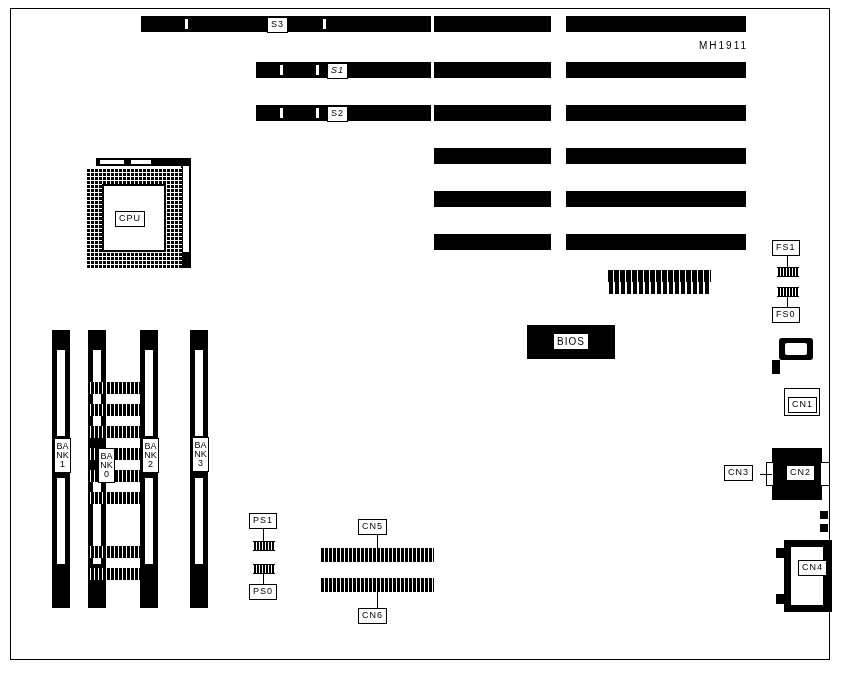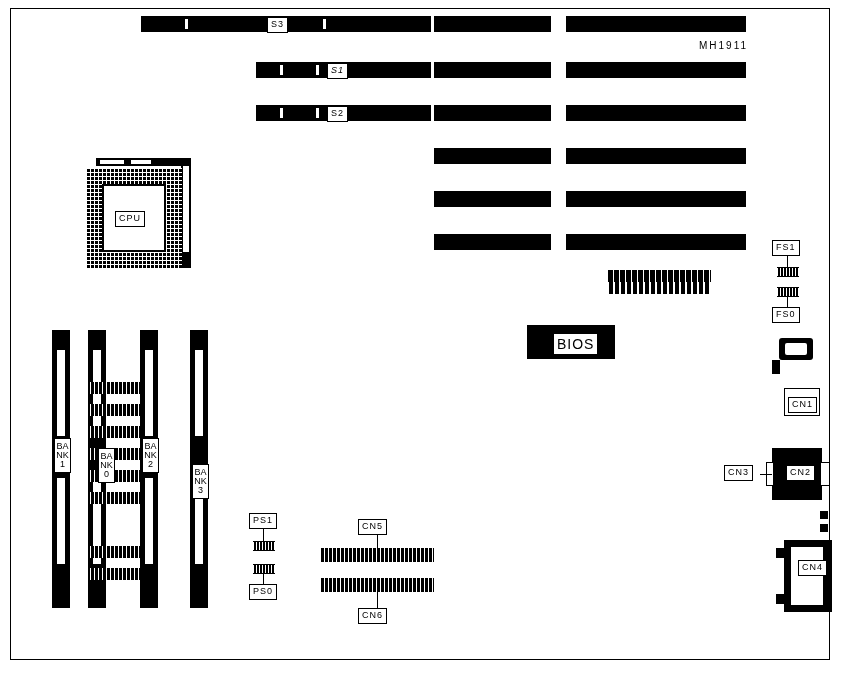--- a/index.html
+++ b/index.html
@@ -109,21 +109,21 @@
   .bios{
     position:absolute;
     background:#000;
     color:#fff;
   }
   .bios .lab{
     position:absolute;
     left:26px;top:8px;
     background:#fff;color:#000;
     border:1px solid #000;
-    font-size:14px;letter-spacing:1px;padding:2px 3px;
+    font-size:10px;letter-spacing:1px;padding:2px 3px;
   }
   .port{
     position:absolute;
     background:#000;
     box-sizing:border-box;
   }
   .port .inner{
     position:absolute;background:#fff;
   }
   .white-box{
@@ -199,21 +199,21 @@
   <div class="simm" style="left:140px;top:330px;width:18px;height:278px;">
     <div class="win" style="top:18px;height:86px;"></div>
     <div class="win" style="top:146px;height:86px;"></div>
   </div>
   <div class="vlabel" style="left:142px;top:438px;">BANK2</div>
 
   <div class="simm" style="left:190px;top:330px;width:18px;height:278px;">
     <div class="win" style="top:18px;height:86px;"></div>
     <div class="win" style="top:146px;height:86px;"></div>
   </div>
-  <div class="vlabel" style="left:192px;top:464px;">BANK3</div>
+  <div class="vlabel" style="left:192px;top:437px;">BANK3</div>
 
   <div class="dense" style="left:90px;top:382px;width:52px;height:12px;"></div>
   <div class="dense" style="left:90px;top:404px;width:52px;height:12px;"></div>
   <div class="dense" style="left:90px;top:426px;width:52px;height:12px;"></div>
   <div class="dense" style="left:90px;top:448px;width:52px;height:12px;"></div>
   <div class="dense" style="left:90px;top:470px;width:52px;height:12px;"></div>
   <div class="dense" style="left:90px;top:492px;width:52px;height:12px;"></div>
   <div class="dense" style="left:90px;top:546px;width:52px;height:12px;"></div>
   <div class="dense" style="left:90px;top:568px;width:52px;height:12px;"></div>
 

